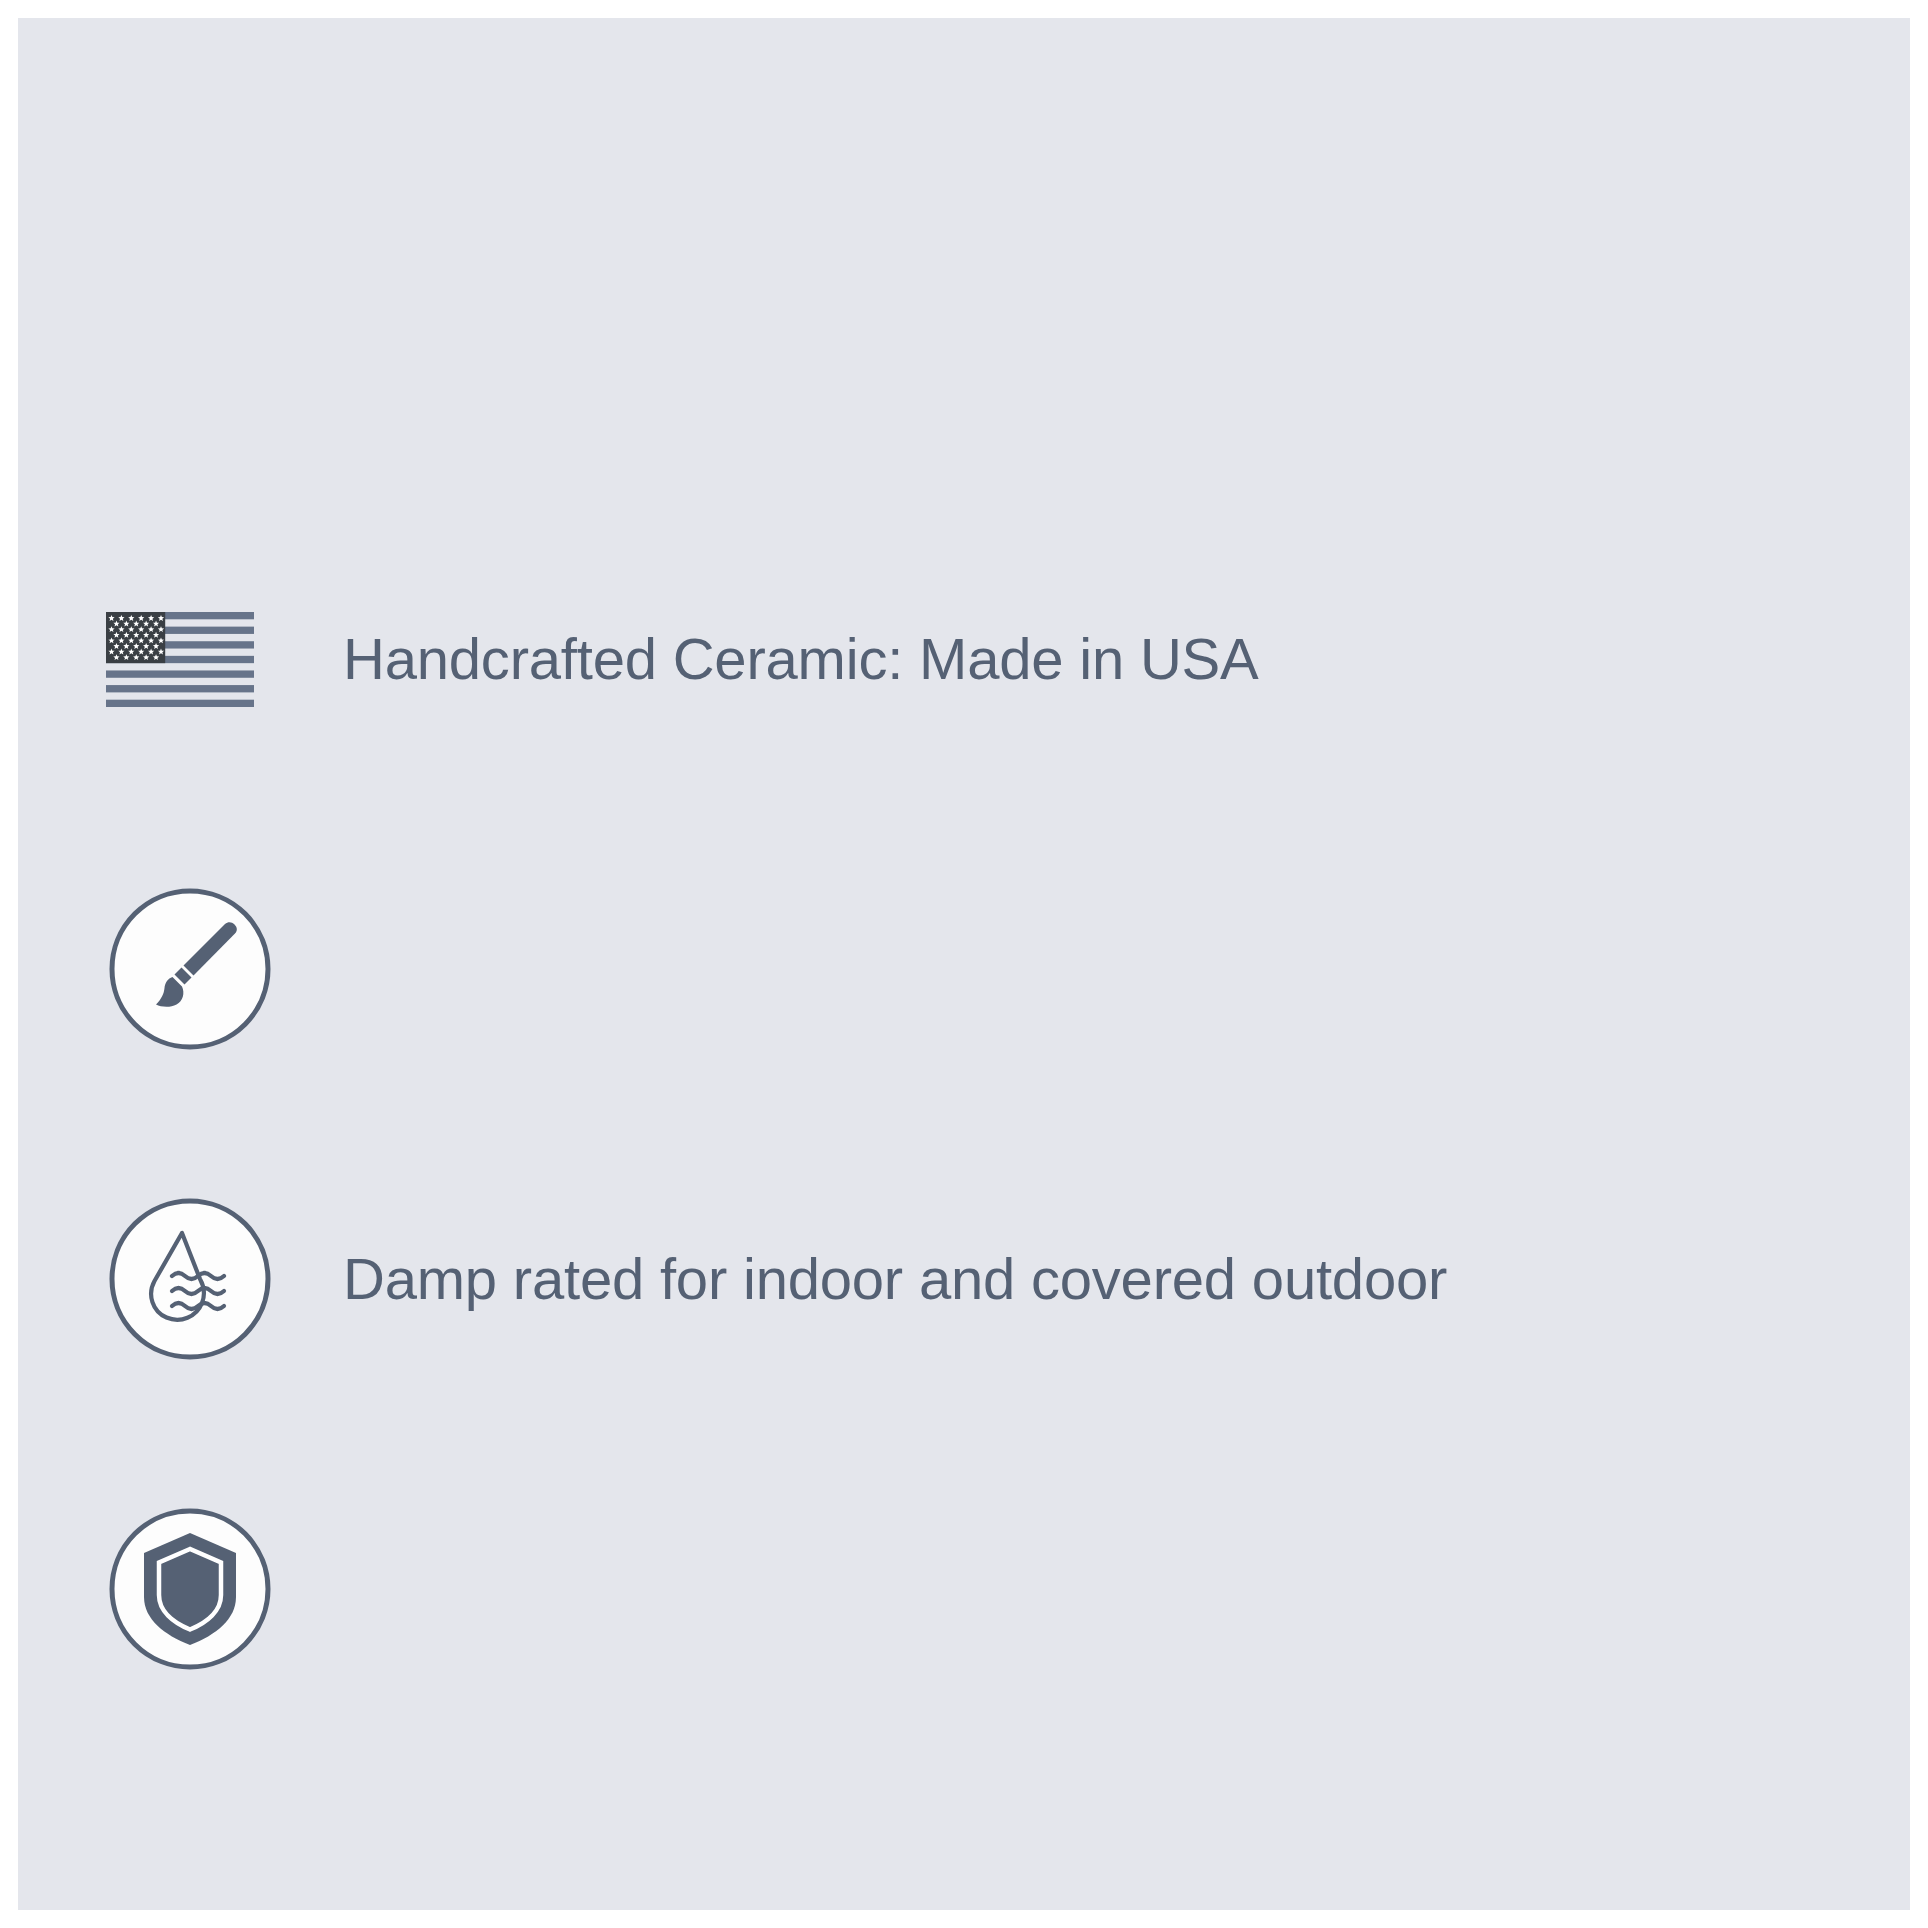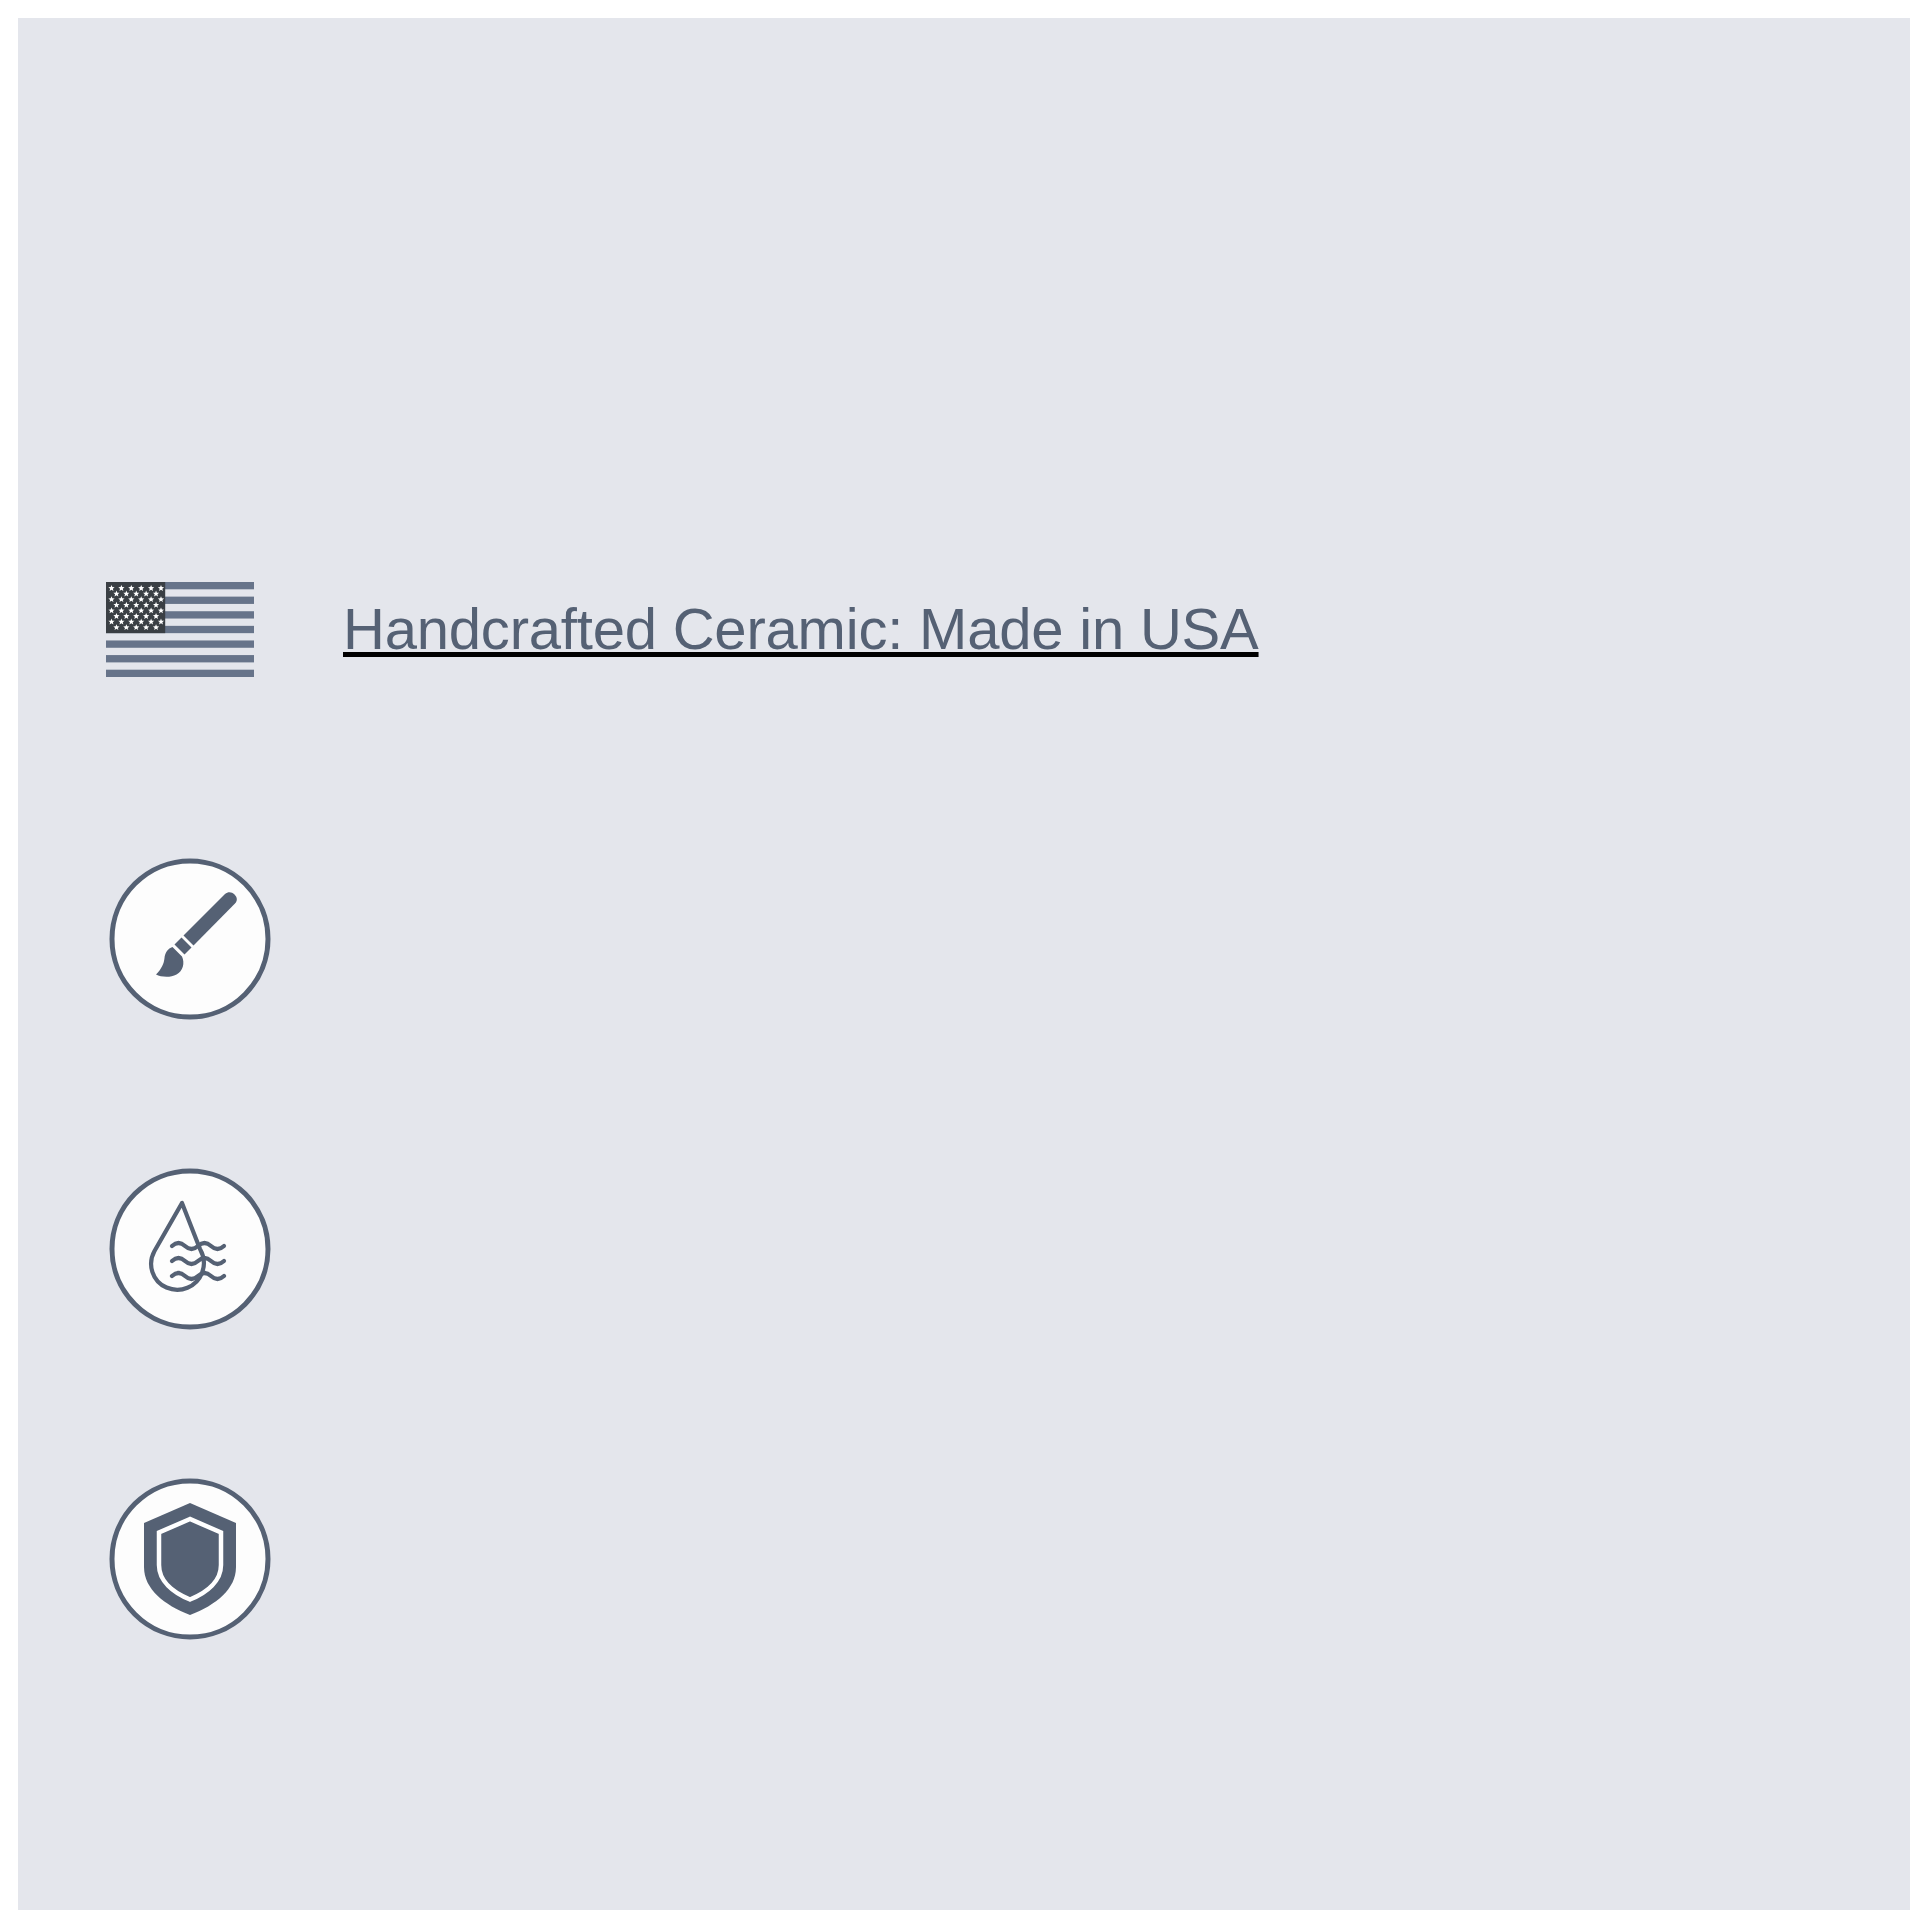--- a/index.html
+++ b/index.html
@@ -18,23 +18,22 @@
     left: 18px;
     top: 18px;
     width: 1892px;
     height: 1892px;
     background: #e4e6ec;
     box-sizing: border-box;
   }
   .feature-list {
     position: absolute;
     left: 70px;
-    top: 456px;
+    top: 486px;
     width: 1800px;
-    text-decoration: underline;
   }
   .feature-row {
     display: flex;
     align-items: center;
     height: 310px;
   }
   .icon-slot {
     width: 200px;
     min-width: 200px;
     height: 180px;
@@ -167,20 +166,21 @@
 
               <path d="M76 38 L48.5 86 C41 99.5 46.5 116.5 60.5 122.5 C74.5 128.5 90.5 122 96 108 C99.5 99 98 91 94 84 Z"></path>
 
               <path d="M66 81 q6.5 -6 13 0 q6.5 6 13 0 q6.5 -6 13 0 q6.5 6 13 0"></path>
               <path d="M66 96 q6.5 -6 13 0 q6.5 6 13 0 q6.5 -6 13 0 q6.5 6 13 0"></path>
               <path d="M66 111 q6.5 -6 13 0 q6.5 6 13 0 q6.5 -6 13 0 q6.5 6 13 0"></path>
             </g>
           </svg>
         </span>
       </div>
+      <div class="feature-label">Damp rated for indoor and covered outdoor</div>
     </div>
 
     <div class="feature-row">
       <div class="icon-slot">
         <span>
           <svg width="168" height="168" viewBox="0 0 168 168">
             <circle cx="84" cy="84" r="78" fill="#fdfdfd" stroke="#556174" stroke-width="5"></circle>
             <path d="M84 28 L38 48 L38 92 C38 114 58 130 84 140 C110 130 130 114 130 92 L130 48 Z" fill="#556174"></path>
             <path d="M84 44 L53 57.5 L53 90 C53 106 67 117.5 84 124.5 C101 117.5 115 106 115 90 L115 57.5 Z" fill="none" stroke="#ffffff" stroke-width="4.5"></path>
           </svg>

